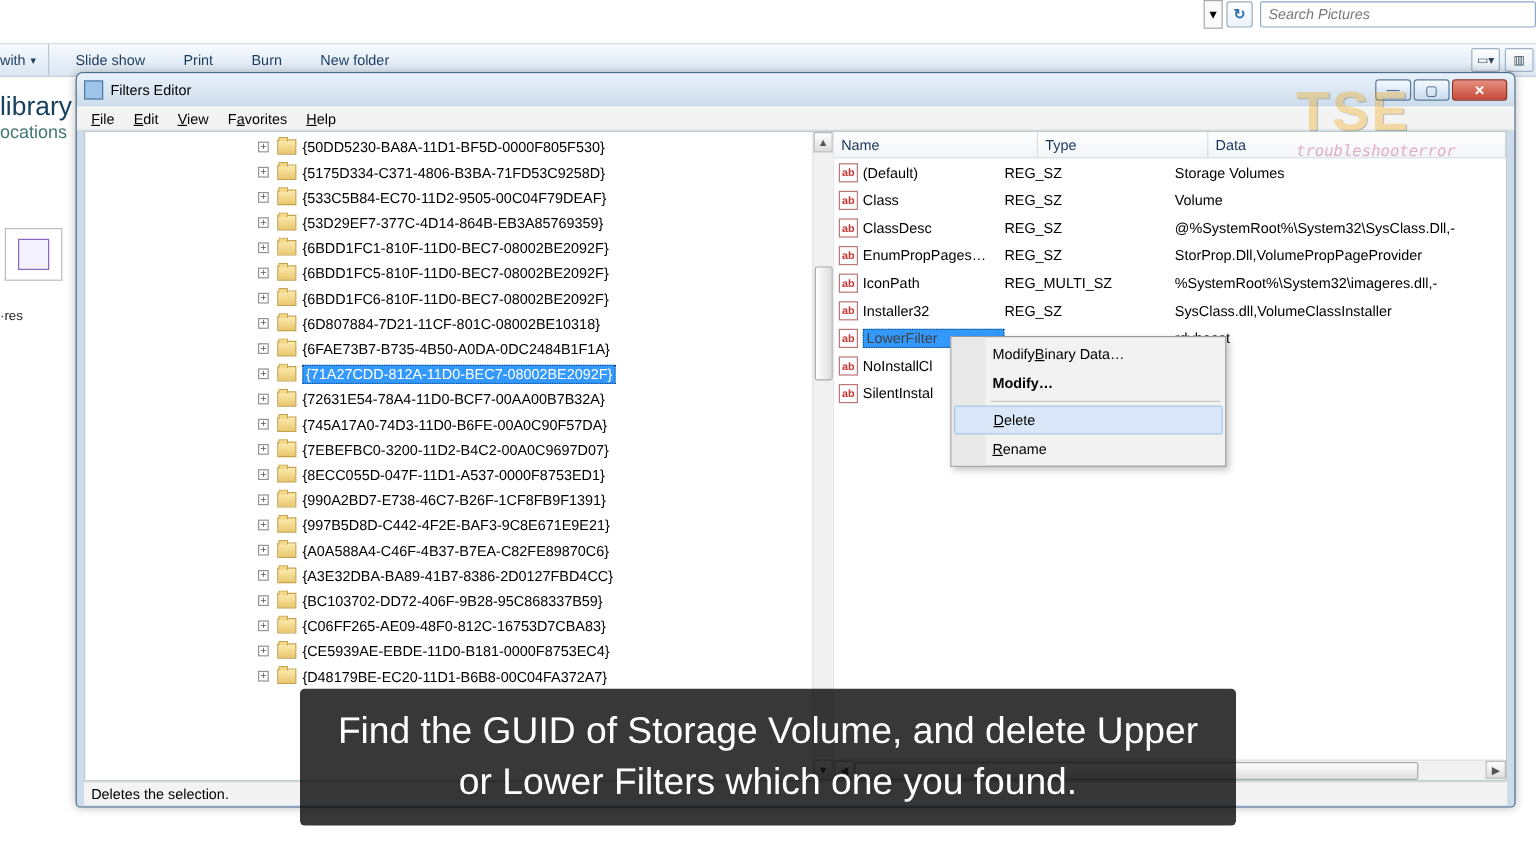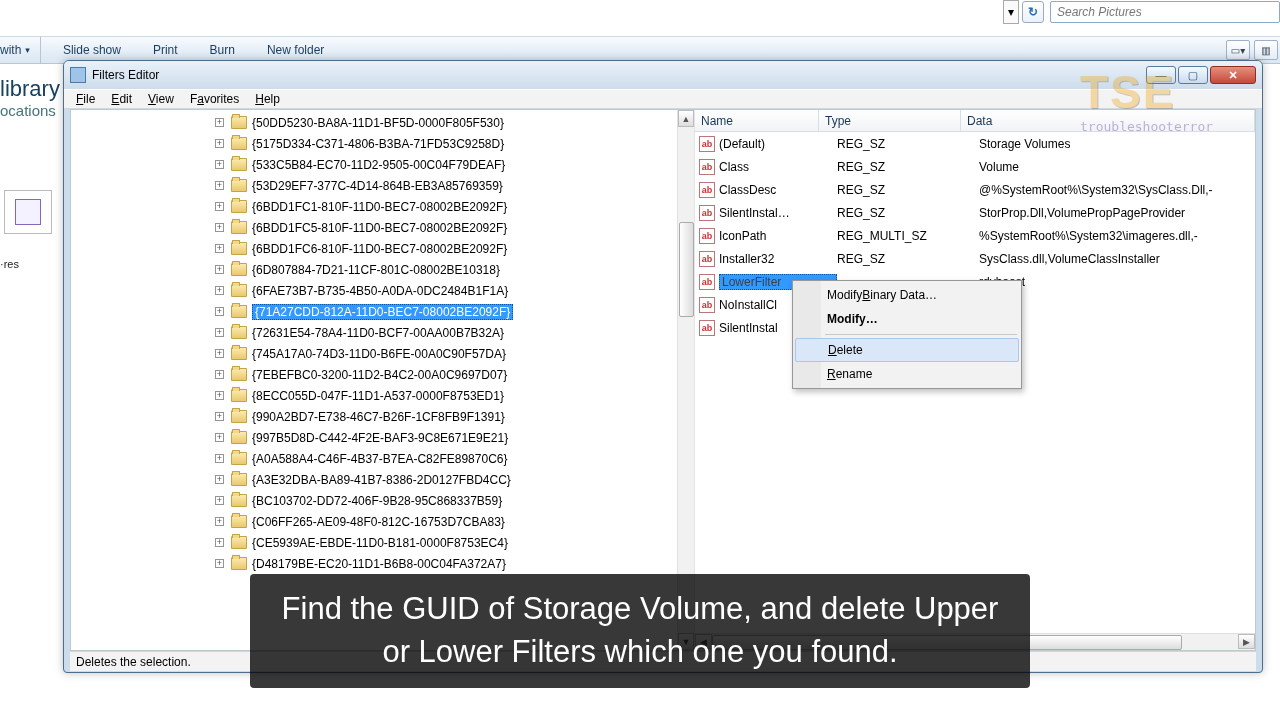--- a/index.html
+++ b/index.html
@@ -52,21 +52,21 @@
 .tree-row { height:21px; display:flex; align-items:center; padding-left:144px; font-size:12px; color:#000; white-space:nowrap;}
 .tree-row .exp { width:9px; height:9px; border:1px solid #949494; background:#fff; display:flex; align-items:center; justify-content:center; font-size:9px; line-height:1; color:#555; margin-right:7px;}
 .tree-row .fld { width:16px; height:13px; background:linear-gradient(#fceab0,#e9c96e); border:1px solid #c6a24a; border-radius:1px 0 0 0; margin-right:5px; position:relative;}
 .tree-row .fld::before{content:"";position:absolute;top:-3px;left:0;width:6px;height:3px;background:#f2d889;border:1px solid #c6a24a;border-bottom:none;border-radius:1px 1px 0 0;}
 .tree-row.sel .label { background:#3399ff; color:#fff; border:1px dotted #14508a; padding:0 2px;}
 
 
 .list-pane { flex:1; position:relative; overflow:hidden;}
 .cols { height:22px; display:flex; background:linear-gradient(#fff,#f1f3f6); border-bottom:1px solid #d6dee7;}
 .cols .c { border-right:1px solid #d6dee7; padding:0 6px; display:flex; align-items:center; color:#17365d; font-size:12px;}
-.cols .c1{width:124px}.cols .c2{width:142px}.cols .c3{flex:1}
+.cols .c1{width:170px}.cols .c2{width:142px}.cols .c3{flex:1}
 .rows { }
 .vr { height:23px; display:flex; align-items:center; padding-left:4px;}
 .vr .vicon { width:16px;height:16px; border:1px solid #b77; background:#fff; margin-right:4px; display:flex;align-items:center;justify-content:center; color:#c33; font-size:9px; font-weight:bold;}
 .vr .n { width:118px; color:#000; overflow:hidden; text-overflow:ellipsis;}
 .vr .t { width:142px; color:#000;}
 .vr .d { flex:1; color:#000; overflow:hidden; white-space:nowrap;}
 .vr.sel .n { background:#3399ff; color:#404040; padding:0 2px; border:1px dotted #14508a;}
 .list-pane .hsb{position:absolute;left:0;right:0;bottom:0;height:17px;background:#f1f1f1;border-top:1px solid #e0e0e0;display:flex}
 .list-pane .hsb .hb{height:15px;width:17px;background:linear-gradient(#fff,#ddd);border:1px solid #bbb;display:flex;align-items:center;justify-content:center;font-size:9px;color:#555}
 .list-pane .hsb .ht{flex:1;position:relative}
@@ -79,21 +79,21 @@
 .ctx .ci.hover { background:#d9e7f8; border:1px solid #a7c8ea; border-radius:2px; margin:0;}
 .ctx .sep { height:1px; background:#c9c9c9; margin:3px 2px 3px 30px; }
 .ctx .iconcol { position:absolute; left:0; top:0; bottom:0; width:28px; background:#e9e9e9; }
 
 
 .statusbar { height:20px; background:#f3f3f3; border-top:1px solid #d4d4d4; margin:0 6px; display:flex; align-items:center; padding-left:6px; color:#000;}
 
 
 .watermark { position:absolute; top:4px; right:12px; width:170px; height:90px; opacity:.33; pointer-events:none;}
 .watermark .tse{font-size:46px;font-weight:bold;color:#f0a000;letter-spacing:2px;text-shadow:1px 1px #555}
-.watermark .sub{font-family:monospace;font-size:13px;color:#4c1d95;}
+.watermark .sub{font-family:monospace;font-size:13px;color:#be185d;font-style:italic;}
 
 
 .caption { position:absolute; bottom:32px; left:250px; width:780px; background:rgba(0,0,0,.78); border-radius:4px; padding:14px 22px; }
 .caption p { color:#fff; font-size:31px; line-height:1.38; text-align:center; font-family:Arial,sans-serif;}
 
 </style>
 </head>
 <body>
 
 <div class="explorer-bg">
@@ -294,21 +294,21 @@
             <span class="d">Volume</span>
           </div>
           <div class="vr">
             <span class="vicon">ab</span>
             <span class="n">ClassDesc</span>
             <span class="t">REG_SZ</span>
             <span class="d">@%SystemRoot%\System32\SysClass.Dll,-</span>
           </div>
           <div class="vr">
             <span class="vicon">ab</span>
-            <span class="n">SilentInstal…</span>
+            <span class="n">EnumPropPages…</span>
             <span class="t">REG_SZ</span>
             <span class="d">StorProp.Dll,VolumePropPageProvider</span>
           </div>
           <div class="vr">
             <span class="vicon">ab</span>
             <span class="n">IconPath</span>
             <span class="t">REG_MULTI_SZ</span>
             <span class="d">%SystemRoot%\System32\imageres.dll,-</span>
           </div>
           <div class="vr">

